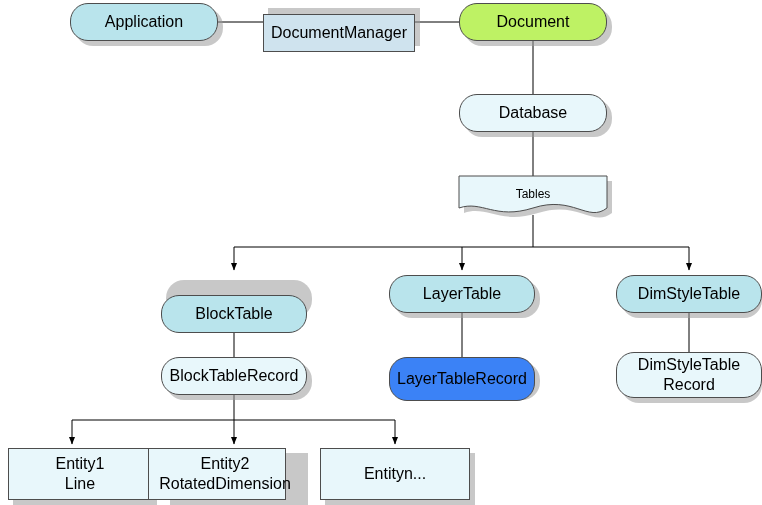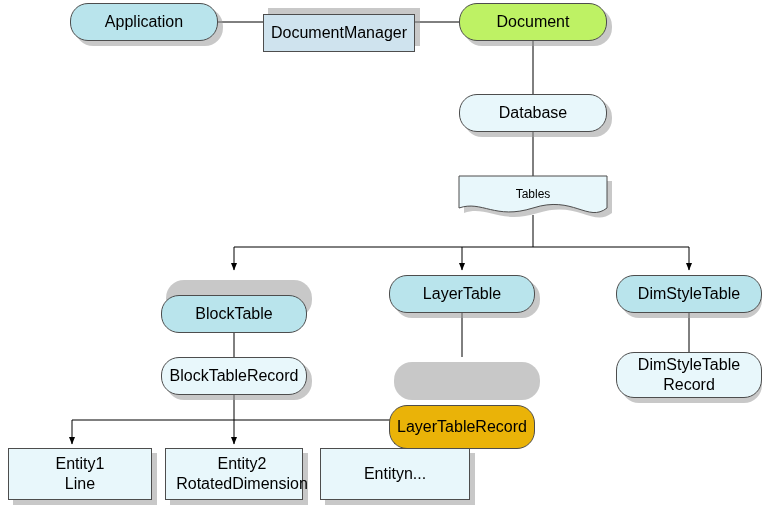--- a/index.html
+++ b/index.html
@@ -117,26 +117,26 @@
   <div style="position:absolute; left:459px; top:180px; width:148px; height:28px; display:flex; align-items:center; justify-content:center; font-size:12px; color:#000;">Tables</div>
 
   <div class="node rounded" style="left:161px; top:275px; width:146px; height:38px; background:#b9e4ec;margin-top:20px;">BlockTable</div>
 
   <div class="node rounded" style="left:389px; top:275px; width:146px; height:38px; background:#b9e4ec;">LayerTable</div>
 
   <div class="node rounded" style="left:616px; top:275px; width:146px; height:38px; background:#b9e4ec;">DimStyleTable</div>
 
   <div class="node rounded" style="left:161px; top:357px; width:146px; height:38px; background:#e8f7fb;">BlockTableRecord</div>
 
-  <div class="node rounded" style="left:389px; top:357px; width:146px; height:44px; background:#eab308;margin-top:48px;">LayerTableRecord</div>
+  <div class="node rounded" style="left:389px; top:357px; width:146px; height:44px; background:#3b82f6;">LayerTableRecord</div>
 
   <div class="node rounded" style="left:616px; top:352px; width:146px; height:46px; background:#e8f7fb;">DimStyleTable
 Record</div>
 
   <div class="node rect" style="left:8px; top:448px; width:144px; height:52px; background:#e8f7fb;">Entity1
 Line</div>
 
-  <div class="node rect" style="left:165px; top:448px; width:138px; height:52px; background:#e8f7fb;padding-left:16px;">Entity2
+  <div class="node rect" style="left:148px; top:448px; width:138px; height:52px; background:#e8f7fb;padding-left:16px;">Entity2
 RotatedDimension</div>
 
   <div class="node rect" style="left:320px; top:448px; width:150px; height:52px; background:#e8f7fb;text-align:right;">Entityn...</div>
 
 </div>
 
 </body></html>

